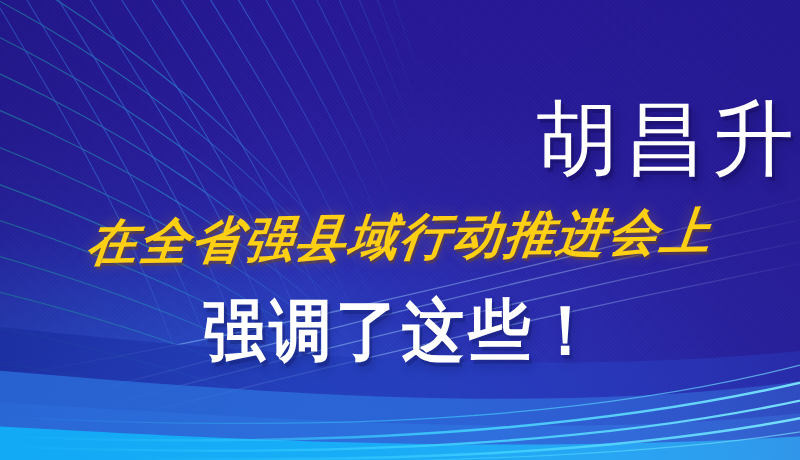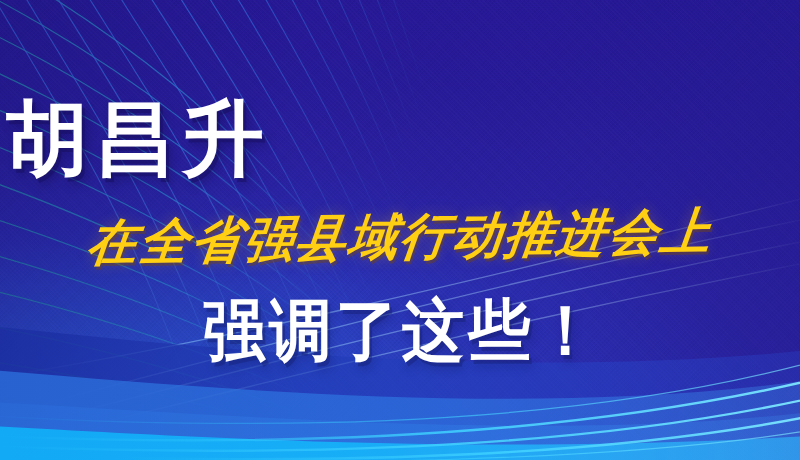--- a/index.html
+++ b/index.html
@@ -77,25 +77,25 @@
     inset: 0;
     display: flex;
     flex-direction: column;
     align-items: center;
   }
 
   .headline {
     position: absolute;
     top: 98px;
     left: 0; right: 0;
-    text-align: left;
+    text-align: right;
     color: #ffffff;
     font-size: 82px;
     line-height: 1;
-    font-weight: 700;
+    font-weight: 400;
     letter-spacing: 6px;
     text-indent: 6px;
     text-shadow:
       3px 4px 0 rgba(22,14,92,0.45),
       5px 7px 10px rgba(18,12,80,0.35);
   }
 
   .calligraphy {
     position: absolute;
     top: 212px;

